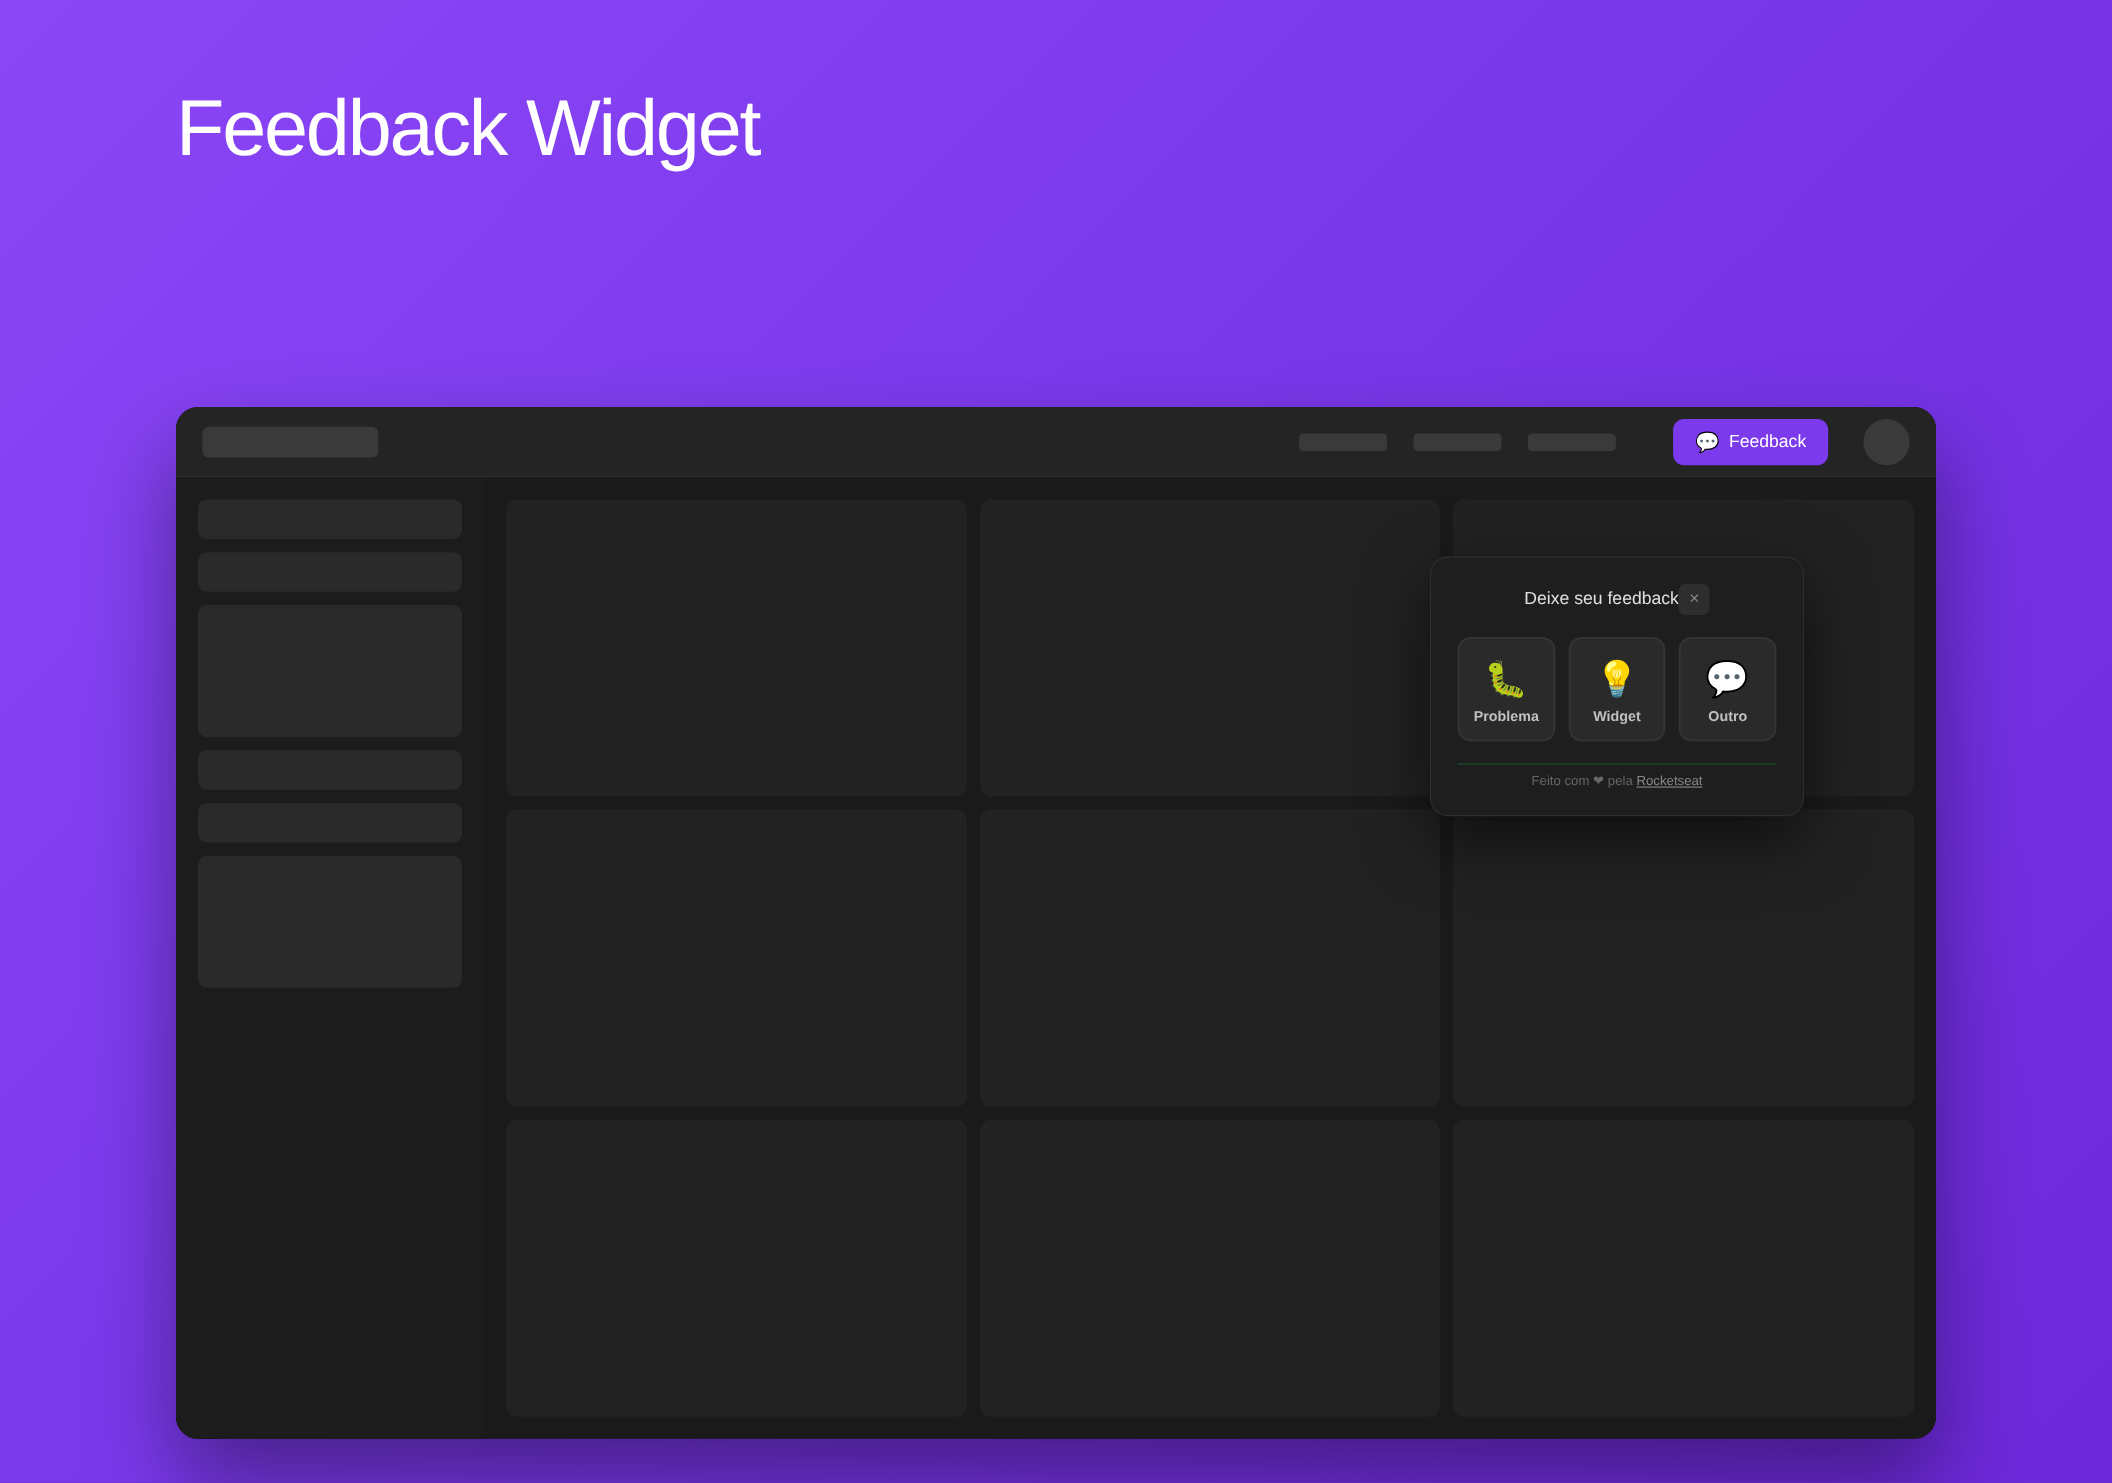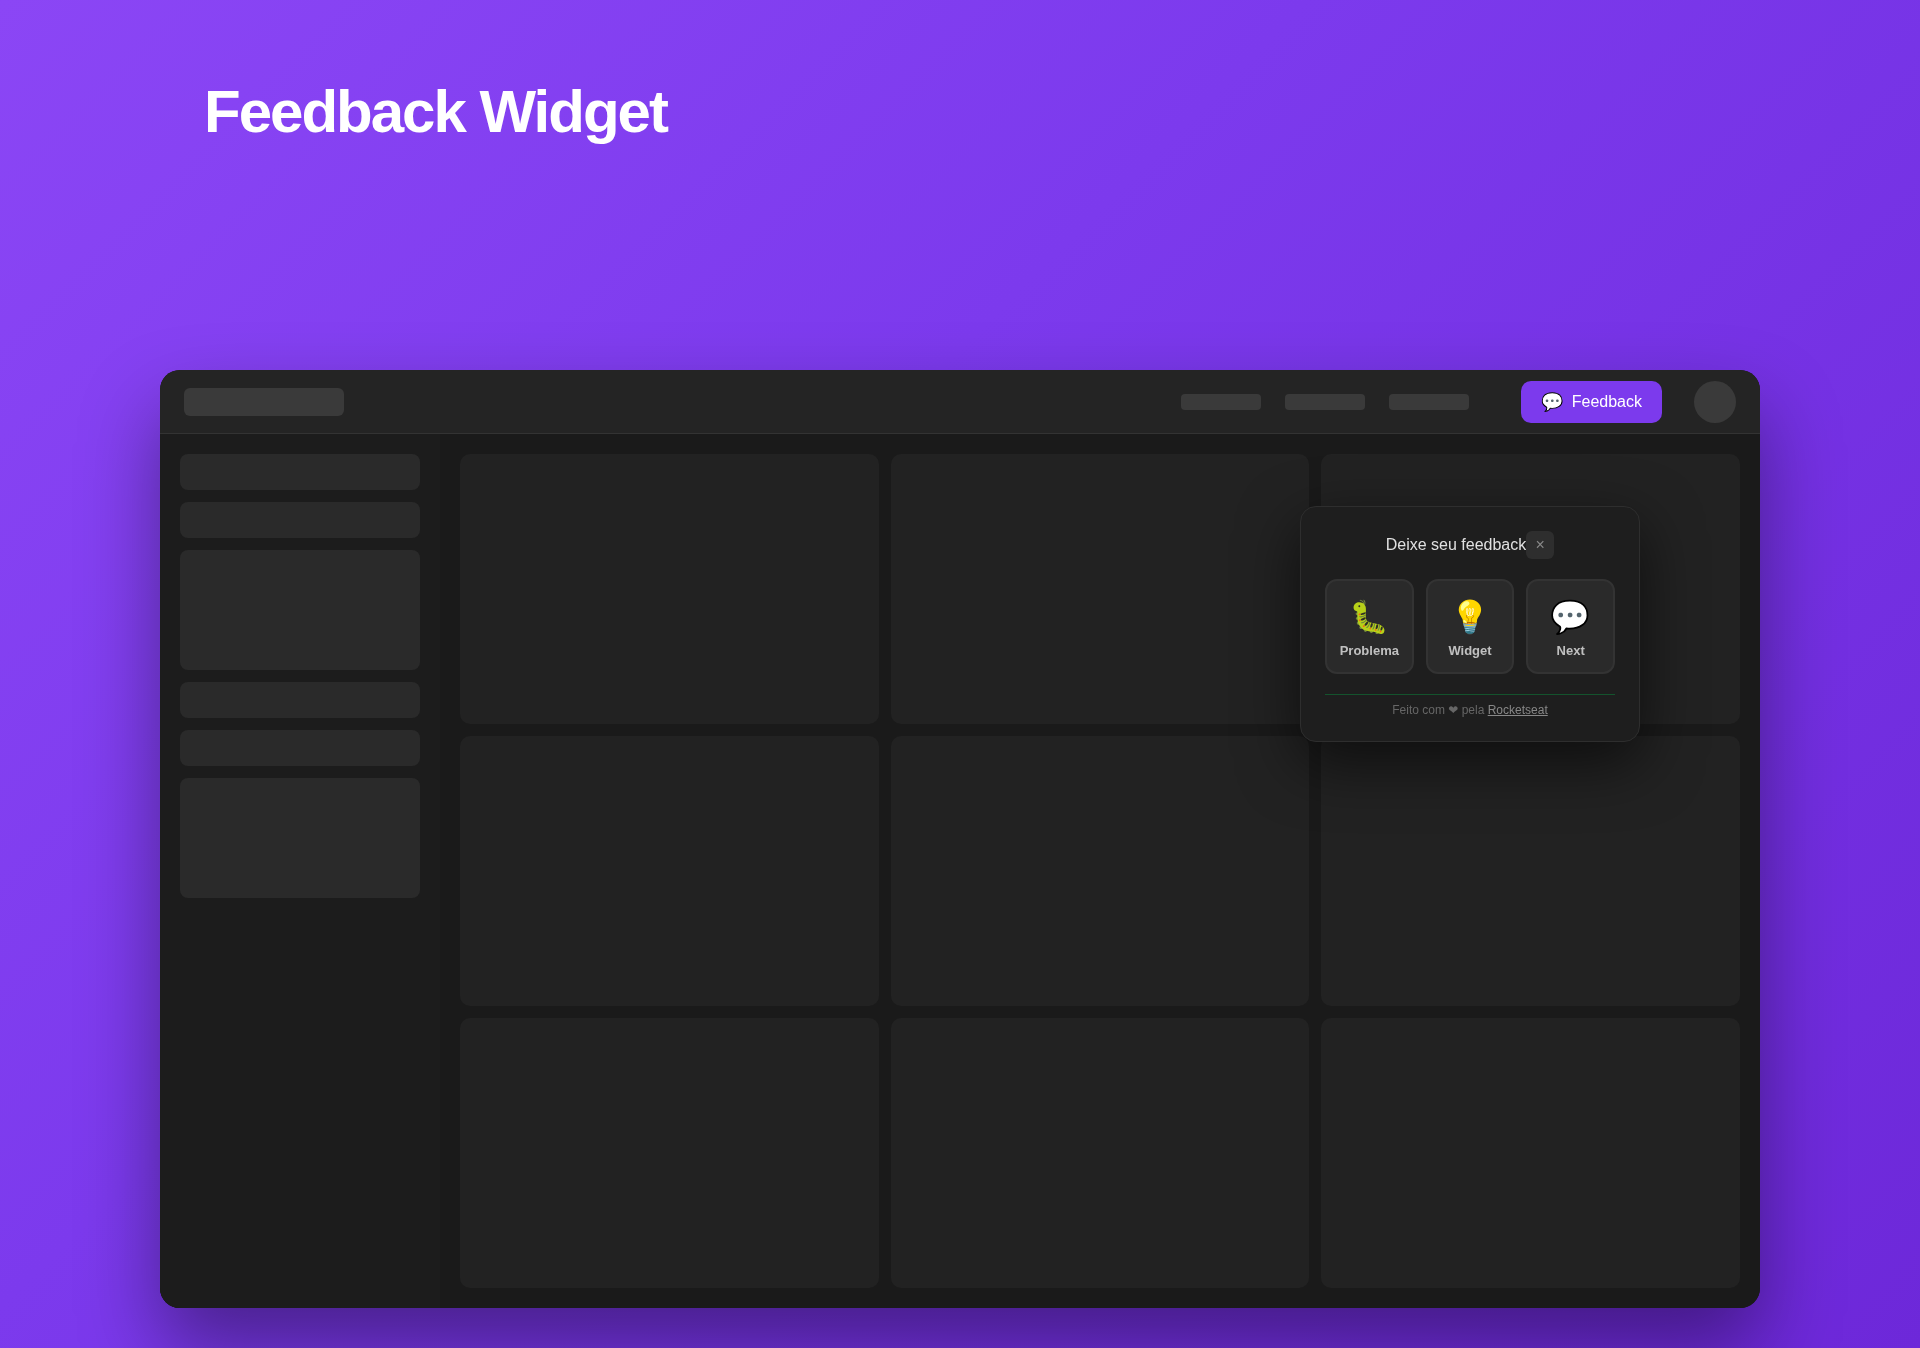--- a/index.html
+++ b/index.html
@@ -24,26 +24,25 @@
       position: relative;
     }
 
     .header-text {
       position: absolute;
       top: 80px;
       left: 160px;
     }
 
     .main-title {
-      font-size: 60px;
-      font-weight: 700;
+      font-size: 72px;
+      font-weight: 400;
       color: #ffffff;
       line-height: 1.05;
       letter-spacing: -2px;
-      margin-left: 44px;
     }
 
     .sub-title {
       font-size: 52px;
       font-weight: 400;
       color: #ffffff;
       margin-top: 16px;
       opacity: 0.95;
     }
 
@@ -306,21 +305,21 @@
           <button class="widget-option">
             <span class="option-emoji">🐛</span>
             <span class="option-label">Problema</span>
           </button>
           <button class="widget-option">
             <span class="option-emoji">💡</span>
             <span class="option-label">Widget</span>
           </button>
           <button class="widget-option">
             <span class="option-emoji">💬</span>
-            <span class="option-label">Next</span>
+            <span class="option-label">Outro</span>
           </button>
         </div>
 
         <div class="widget-footer">
           <p class="footer-text">
             <span>Feito com ❤ pela </span><a class="footer-link" href="#">Rocketseat</a>
           </p>
         </div>
       </div>
     </div>

